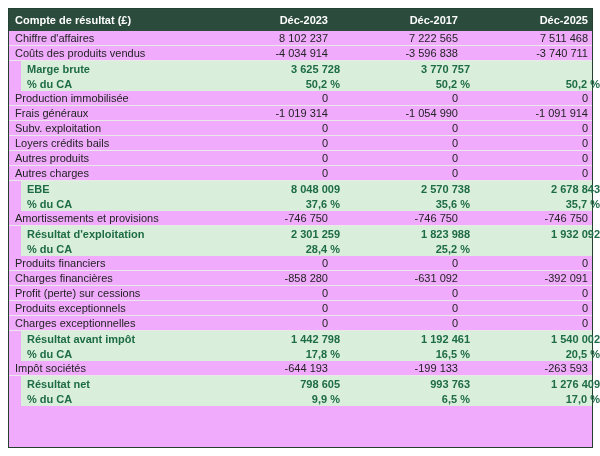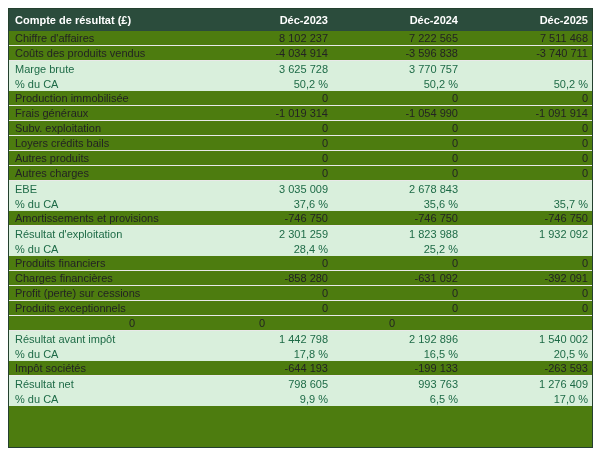--- a/index.html
+++ b/index.html
@@ -18,37 +18,38 @@
     background:var(--page-bg);
     font-family:"Liberation Sans","DejaVu Sans",sans-serif;
     padding:8px;
   }
   .fin-table{
     width:585px;
     height:440px;
     border:1.5px solid var(--table-border);
     display:flex;
     flex-direction:column;
-    background:#4d7c0f;
+    background:#f0abfc;
   }
   .trow{
     display:flex;
     align-items:center;
     height:15px;
     flex:0 0 auto;
     font-size:11px;
     color:var(--text);
     border-bottom:1px solid var(--divider);
   }
   .trow:last-child{border-bottom:none;}
   .trow.hl{
     background:var(--highlight-bg);
     color:var(--highlight-text);
-    font-weight:normal;
+    font-weight:bold;
     border-bottom:none;
+    margin-left:12px;
   }
   .thead{
     background:var(--header-bg);
     color:var(--header-text);
     font-weight:bold;
     height:22px;
     font-size:11px;
     border-bottom:none;
   }
   .label{
@@ -65,21 +66,21 @@
     white-space:nowrap;
   }
 </style>
 </head>
 <body>
 
 <div class="fin-table">
   <div class="trow thead">
     <div class="label">Compte de résultat (£)</div>
     <div class="num">Déc-2023</div>
-    <div class="num">Déc-2024</div>
+    <div class="num">Déc-2017</div>
     <div class="num">Déc-2025</div>
   </div>
   <div>
   <div class="trow">
     <div class="label">Chiffre d'affaires</div>
     <div class="num">8 102 237</div>
     <div class="num">7 222 565</div>
     <div class="num">7 511 468</div>
   </div>
 
@@ -140,21 +141,22 @@
 
   <div class="trow">
     <div class="label">Autres charges</div>
     <div class="num">0</div>
     <div class="num">0</div>
     <div class="num">0</div>
   </div>
 
   <div class="trow hl">
     <div class="label">EBE</div>
-    <div class="num">3 035 009</div>
+    <div class="num">8 048 009</div>
+    <div class="num">2 570 738</div>
     <div class="num">2 678 843</div>
   </div>
 
   <div class="trow hl">
     <div class="label">% du CA</div>
     <div class="num">37,6 %</div>
     <div class="num">35,6 %</div>
     <div class="num">35,7 %</div>
   </div>
 
@@ -200,29 +202,30 @@
   </div>
 
   <div class="trow">
     <div class="label">Produits exceptionnels</div>
     <div class="num">0</div>
     <div class="num">0</div>
     <div class="num">0</div>
   </div>
 
   <div class="trow">
+    <div class="label">Charges exceptionnelles</div>
     <div class="num">0</div>
     <div class="num">0</div>
     <div class="num">0</div>
   </div>
 
   <div class="trow hl">
     <div class="label">Résultat avant impôt</div>
     <div class="num">1 442 798</div>
-    <div class="num">2 192 896</div>
+    <div class="num">1 192 461</div>
     <div class="num">1 540 002</div>
   </div>
 
   <div class="trow hl">
     <div class="label">% du CA</div>
     <div class="num">17,8 %</div>
     <div class="num">16,5 %</div>
     <div class="num">20,5 %</div>
   </div>
 

